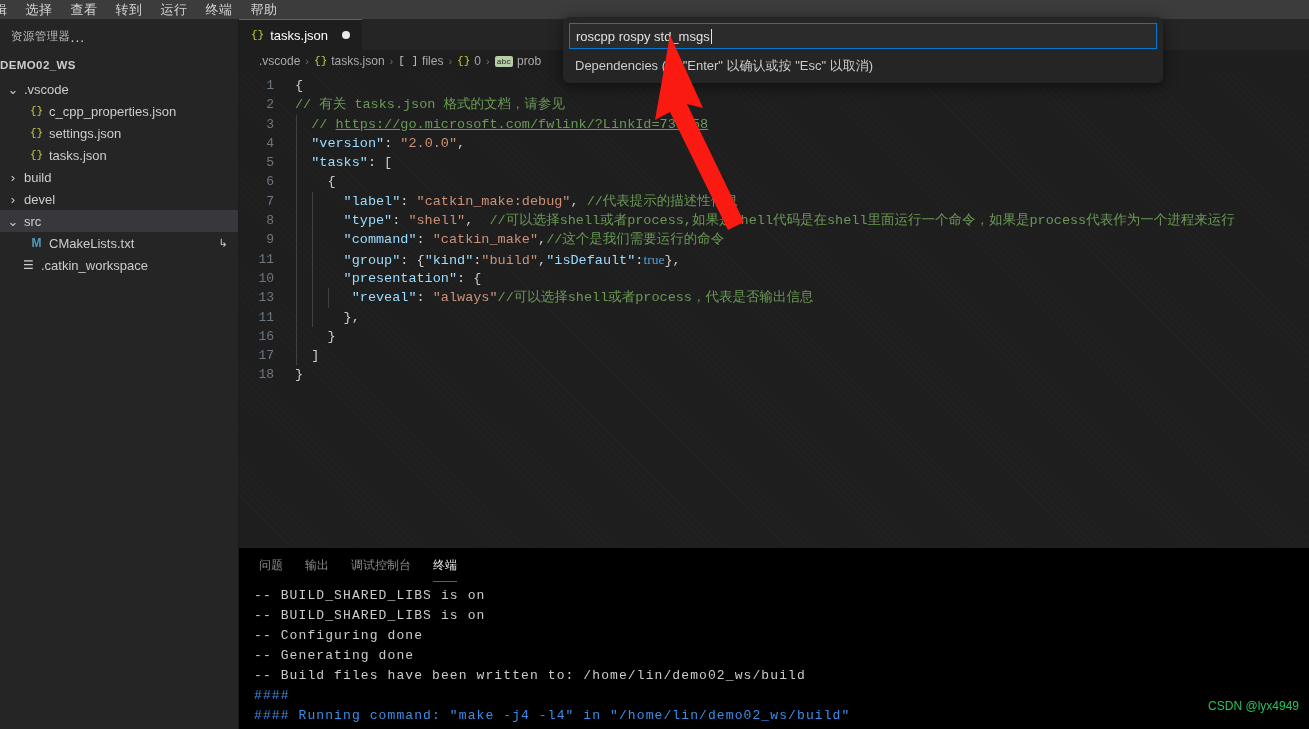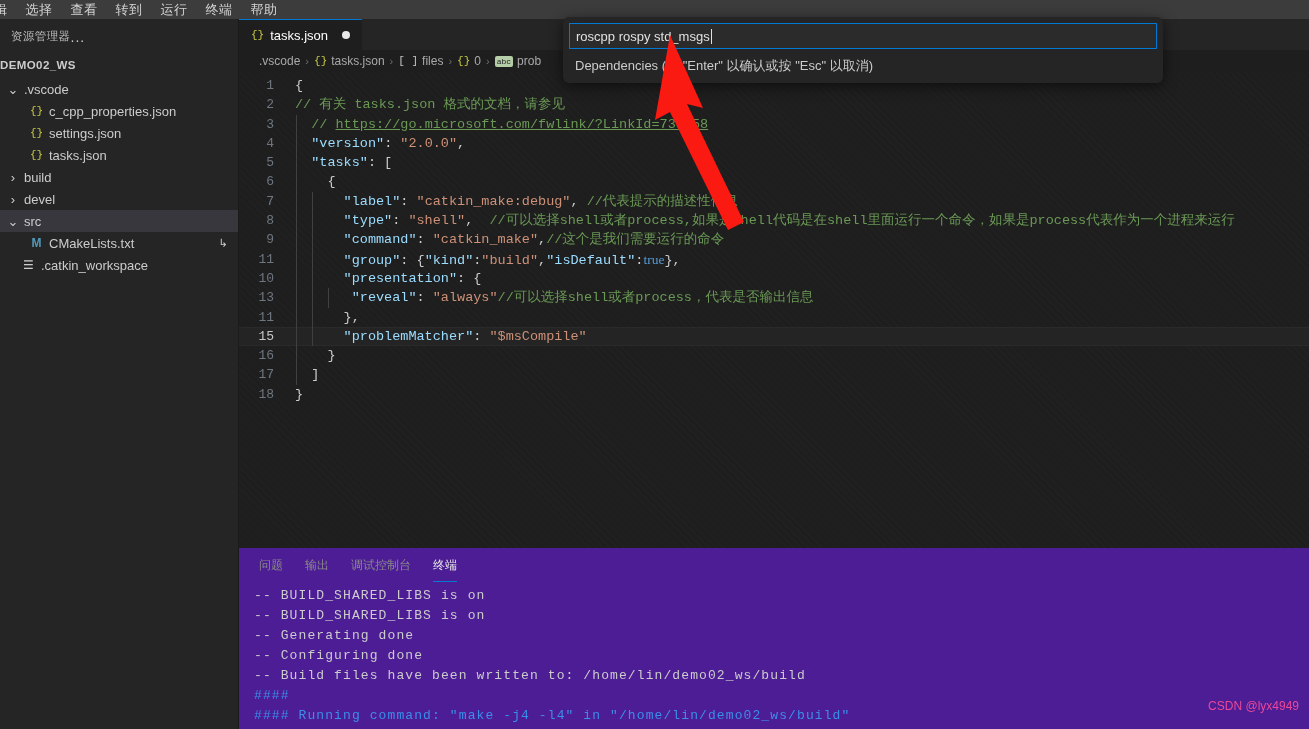--- a/index.html
+++ b/index.html
@@ -109,21 +109,21 @@
         position: absolute; top: 0; }
 
   .t-punc { color: #cccccc; }
   .t-key  { color: #9cdcfe; }
   .t-str  { color: #ce9178; }
   .t-bool { color: #569cd6; font-family: Liberation Serif, serif; }
   .t-com  { color: #6a9955; }
   .t-link { color: #6a9955; text-decoration: underline; }
 
   
-  .panel { position: absolute; left: 0; bottom: 0; width: 1070px; height: 181px; background: #4c1d95; }
+  .panel { position: absolute; left: 0; bottom: 0; width: 1070px; height: 181px; background: #000000; }
   .panel-tabs { height: 35px; display: flex; align-items: center; gap: 22px; padding-left: 20px; }
   .ptab { color: #8a8a8a; font-size: 12px; cursor: pointer; position: relative; padding-bottom: 8px; padding-top: 8px;}
   .ptab.active { color: #e7e7e7; }
   .ptab.active::after {
     content: ""; position: absolute; left: 0; right: 0; bottom: 0; height: 1px; background: #0078d4;
   }
   .term {
     padding-left: 15px; padding-top: 3px;
     font-family: "Liberation Mono", "DejaVu Sans Mono", monospace;
     font-size: 13px; line-height: 20px; color: #cccccc; letter-spacing: 1.1px;
@@ -142,21 +142,21 @@
     color: #e0e0e0; font-size: 13px; padding: 0 6px; outline: none; display: flex; align-items: center;
     font-family: "Liberation Sans", sans-serif;
   }
   .qi-caret { display: inline-block; width: 1px; height: 15px; background: #e0e0e0; margin-left: 1px; }
   .qi-desc { color: #cccccc; font-size: 13px; padding: 8px 6px 0 6px; white-space: nowrap; }
 
   
   .arrow { position: absolute; left: 0; top: 0; width: 1309px; height: 729px; pointer-events: none; z-index: 60; }
 
   .watermark {
-    position: absolute; right: 10px; bottom: 16px; color: #ec4899; font-size: 12px; z-index: 55;
+    position: absolute; right: 10px; bottom: 16px; color: #22c55e; font-size: 12px; z-index: 55;
   }
 </style>
 </head>
 <body>
 
 <div id="app">
 
   <div class="menubar">
     <span class="menu-item clipped">辑</span>
     <span class="menu-item">选择</span>
@@ -263,39 +263,38 @@
           <div class="cline"><div class="gutter">4</div><div class="ctext"><span class="ig" style="left:1px"></span>  <span class="t-key">"version"</span><span class="t-punc">: </span><span class="t-str">"2.0.0"</span><span class="t-punc">,</span></div></div>
           <div class="cline"><div class="gutter">5</div><div class="ctext"><span class="ig" style="left:1px"></span>  <span class="t-key">"tasks"</span><span class="t-punc">: [</span></div></div>
           <div class="cline"><div class="gutter">6</div><div class="ctext"><span class="ig" style="left:1px"></span>    <span class="t-punc">{</span></div></div>
           <div class="cline"><div class="gutter">7</div><div class="ctext"><span class="ig" style="left:1px"></span><span class="ig" style="left:17px"></span>      <span class="t-key">"label"</span><span class="t-punc">: </span><span class="t-str">"catkin_make:debug"</span><span class="t-punc">, </span><span class="t-com">//代表提示的描述性信息</span></div></div>
           <div class="cline"><div class="gutter">8</div><div class="ctext"><span class="ig" style="left:1px"></span><span class="ig" style="left:17px"></span>      <span class="t-key">"type"</span><span class="t-punc">: </span><span class="t-str">"shell"</span><span class="t-punc">,  </span><span class="t-com">//可以选择shell或者process,如果是shell代码是在shell里面运行一个命令，如果是process代表作为一个进程来运行</span></div></div>
           <div class="cline"><div class="gutter">9</div><div class="ctext"><span class="ig" style="left:1px"></span><span class="ig" style="left:17px"></span>      <span class="t-key">"command"</span><span class="t-punc">: </span><span class="t-str">"catkin_make"</span><span class="t-punc">,</span><span class="t-com">//这个是我们需要运行的命令</span></div></div>
           <div class="cline"><div class="gutter">11</div><div class="ctext"><span class="ig" style="left:1px"></span><span class="ig" style="left:17px"></span>      <span class="t-key">"group"</span><span class="t-punc">: {</span><span class="t-key">"kind"</span><span class="t-punc">:</span><span class="t-str">"build"</span><span class="t-punc">,</span><span class="t-key">"isDefault"</span><span class="t-punc">:</span><span class="t-bool">true</span><span class="t-punc">},</span></div></div>
           <div class="cline"><div class="gutter">10</div><div class="ctext"><span class="ig" style="left:1px"></span><span class="ig" style="left:17px"></span>      <span class="t-key">"presentation"</span><span class="t-punc">: {</span></div></div>
           <div class="cline"><div class="gutter">13</div><div class="ctext"><span class="ig" style="left:1px"></span><span class="ig" style="left:17px"></span><span class="ig" style="left:33px"></span>       <span class="t-key">"reveal"</span><span class="t-punc">: </span><span class="t-str">"always"</span><span class="t-com">//可以选择shell或者process，代表是否输出信息</span></div></div>
           <div class="cline"><div class="gutter">11</div><div class="ctext"><span class="ig" style="left:1px"></span><span class="ig" style="left:17px"></span>      <span class="t-punc">},</span></div></div>
-          <div class="cline active"><div class="gutter">15</div><div class="ctext"><span class="ig" style="left:1px"></span><span class="ig" style="left:17px"></span>      <span class="t-key">"problemMatcher"</span><span class="t-punc">: </span><span class="t-str">"$msCompile"</span></div></div>
           <div class="cline"><div class="gutter">16</div><div class="ctext"><span class="ig" style="left:1px"></span>    <span class="t-punc">}</span></div></div>
           <div class="cline"><div class="gutter">17</div><div class="ctext"><span class="ig" style="left:1px"></span>  <span class="t-punc">]</span></div></div>
           <div class="cline"><div class="gutter">18</div><div class="ctext"><span class="t-punc">}</span></div></div>
         </div>
     </div>
 
     <div class="panel">
       <div class="panel-tabs" id="panel-tabs">
           <div class="ptab">问题</div>
           <div class="ptab">输出</div>
           <div class="ptab">调试控制台</div>
           <div class="ptab active">终端</div>
         </div>
       <div class="term" id="terminal">
           <div>-- BUILD_SHARED_LIBS is on</div>
           <div>-- BUILD_SHARED_LIBS is on</div>
+          <div>-- Configuring done</div>
           <div>-- Generating done</div>
-          <div>-- Configuring done</div>
           <div>-- Build files have been written to: /home/lin/demo02_ws/build</div>
           <div class="hash">####</div>
           <div class="hash">#### Running command: "make -j4 -l4" in "/home/lin/demo02_ws/build"</div>
         </div>
     </div>
   </div>
 
   <div class="quickinput">
     <div class="qi-input">
       <span>roscpp rospy std_msgs</span>

